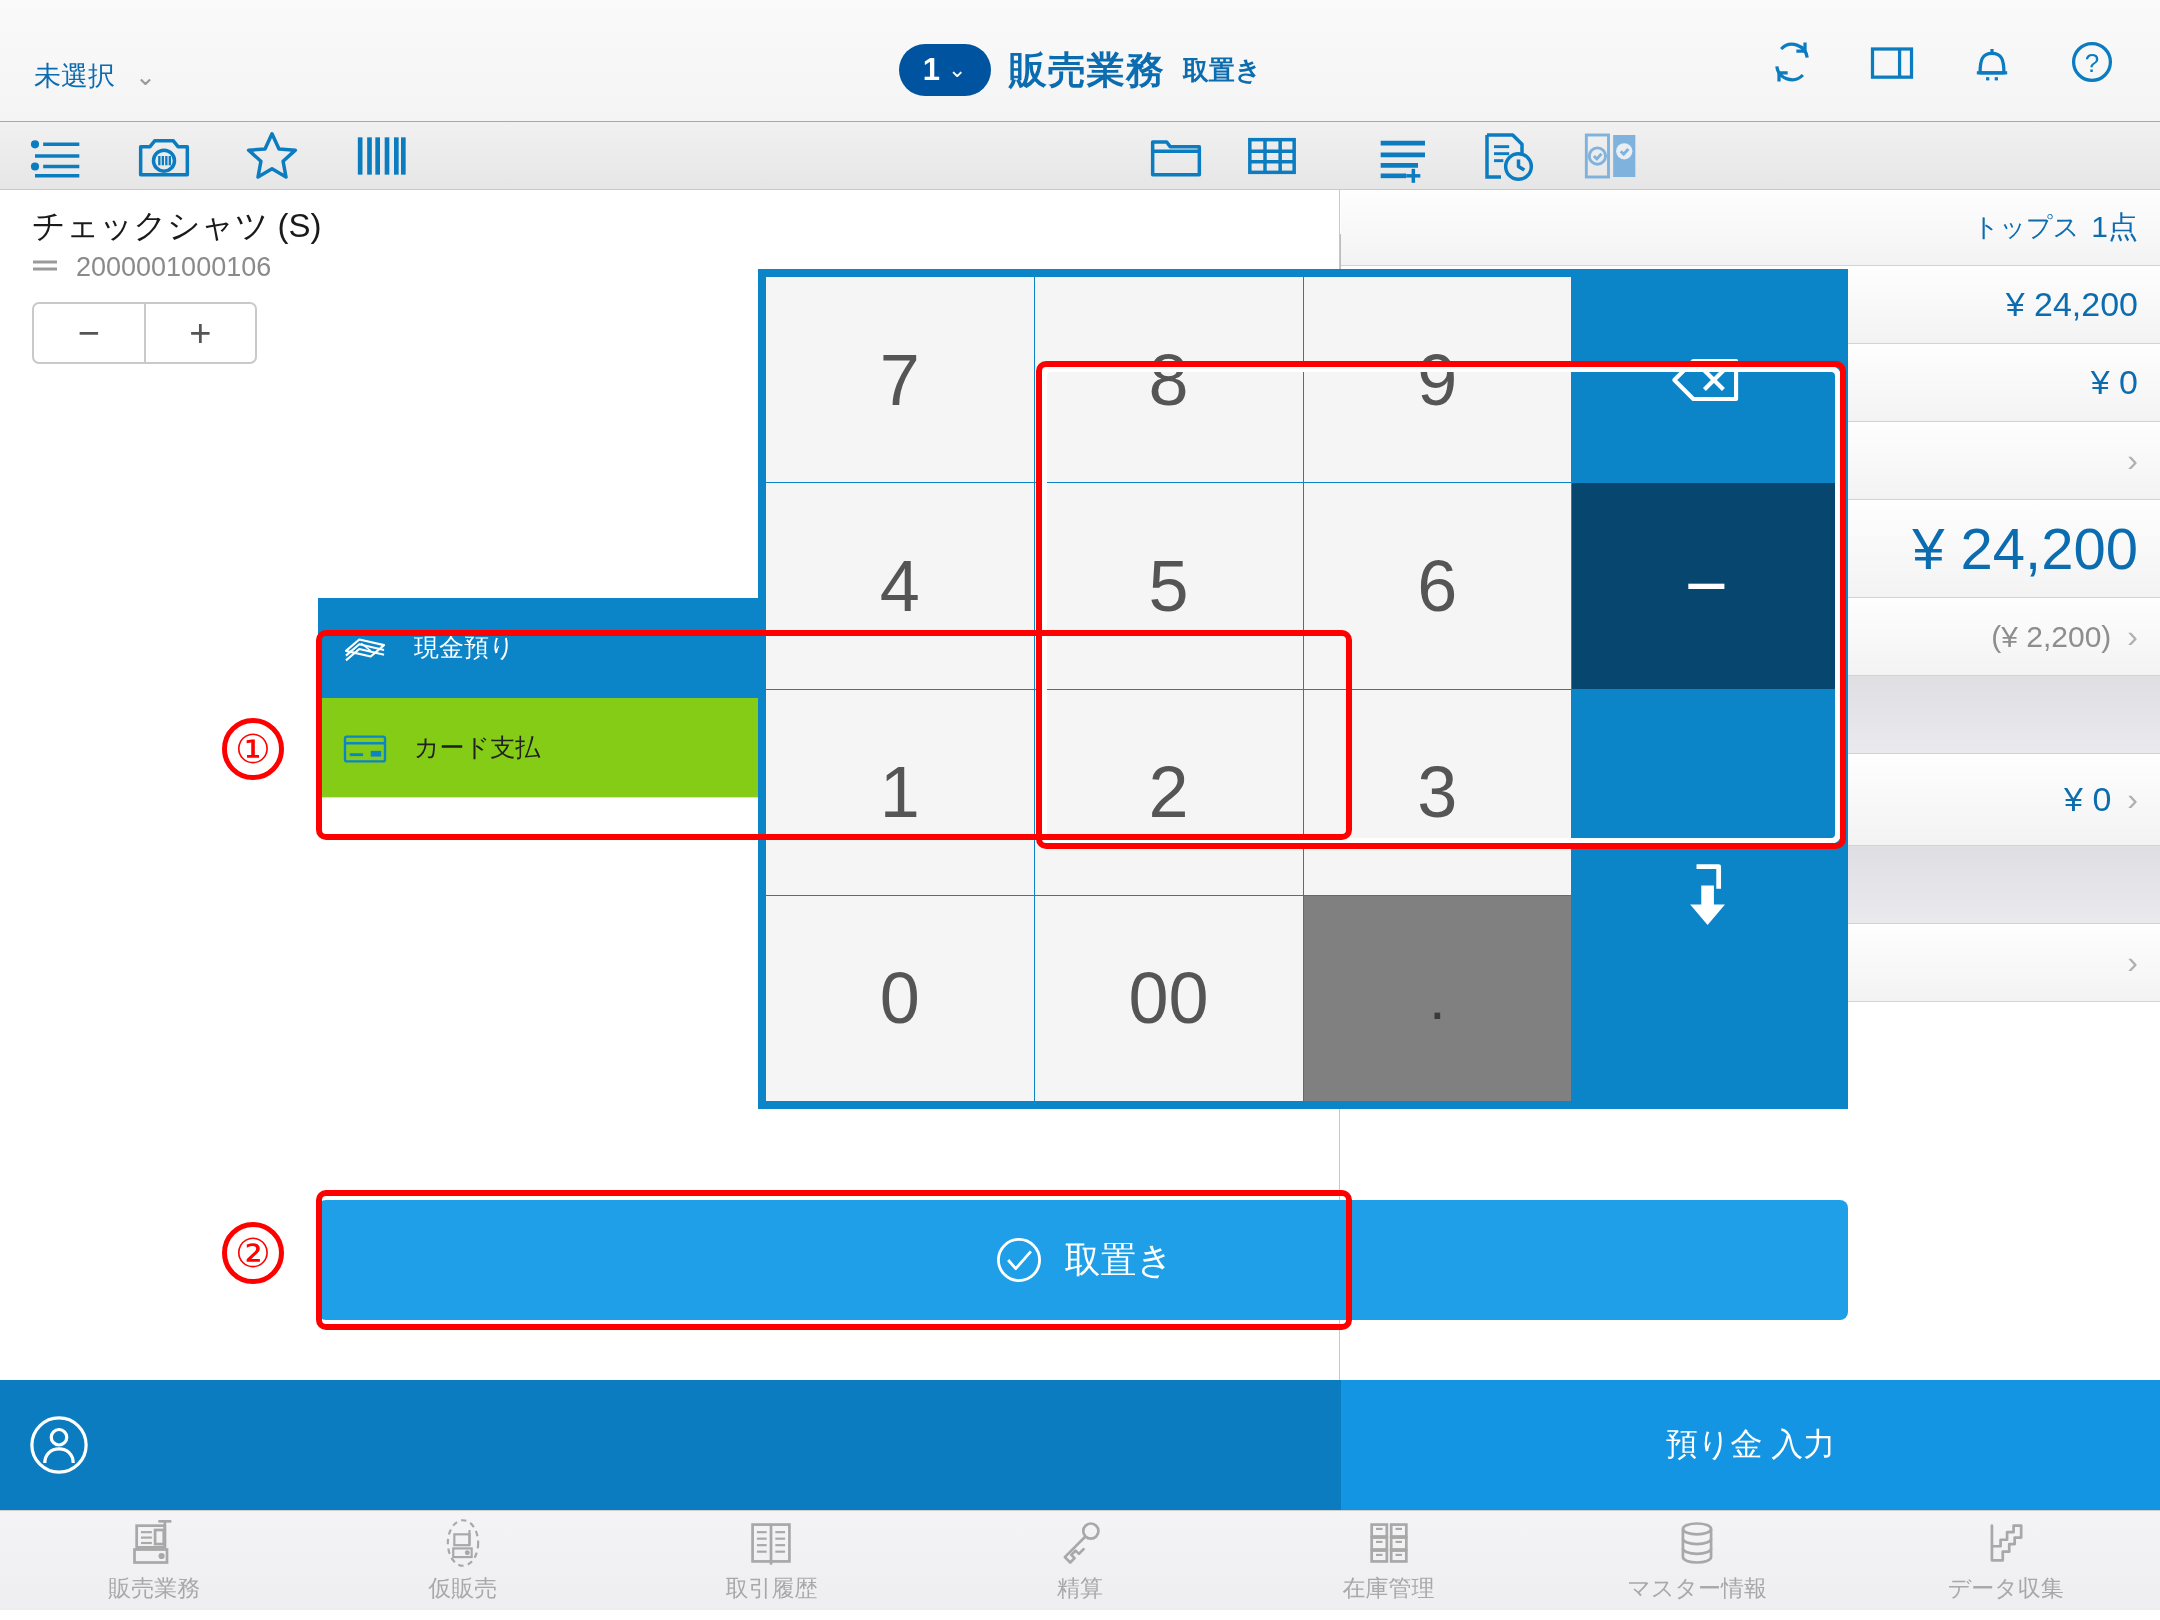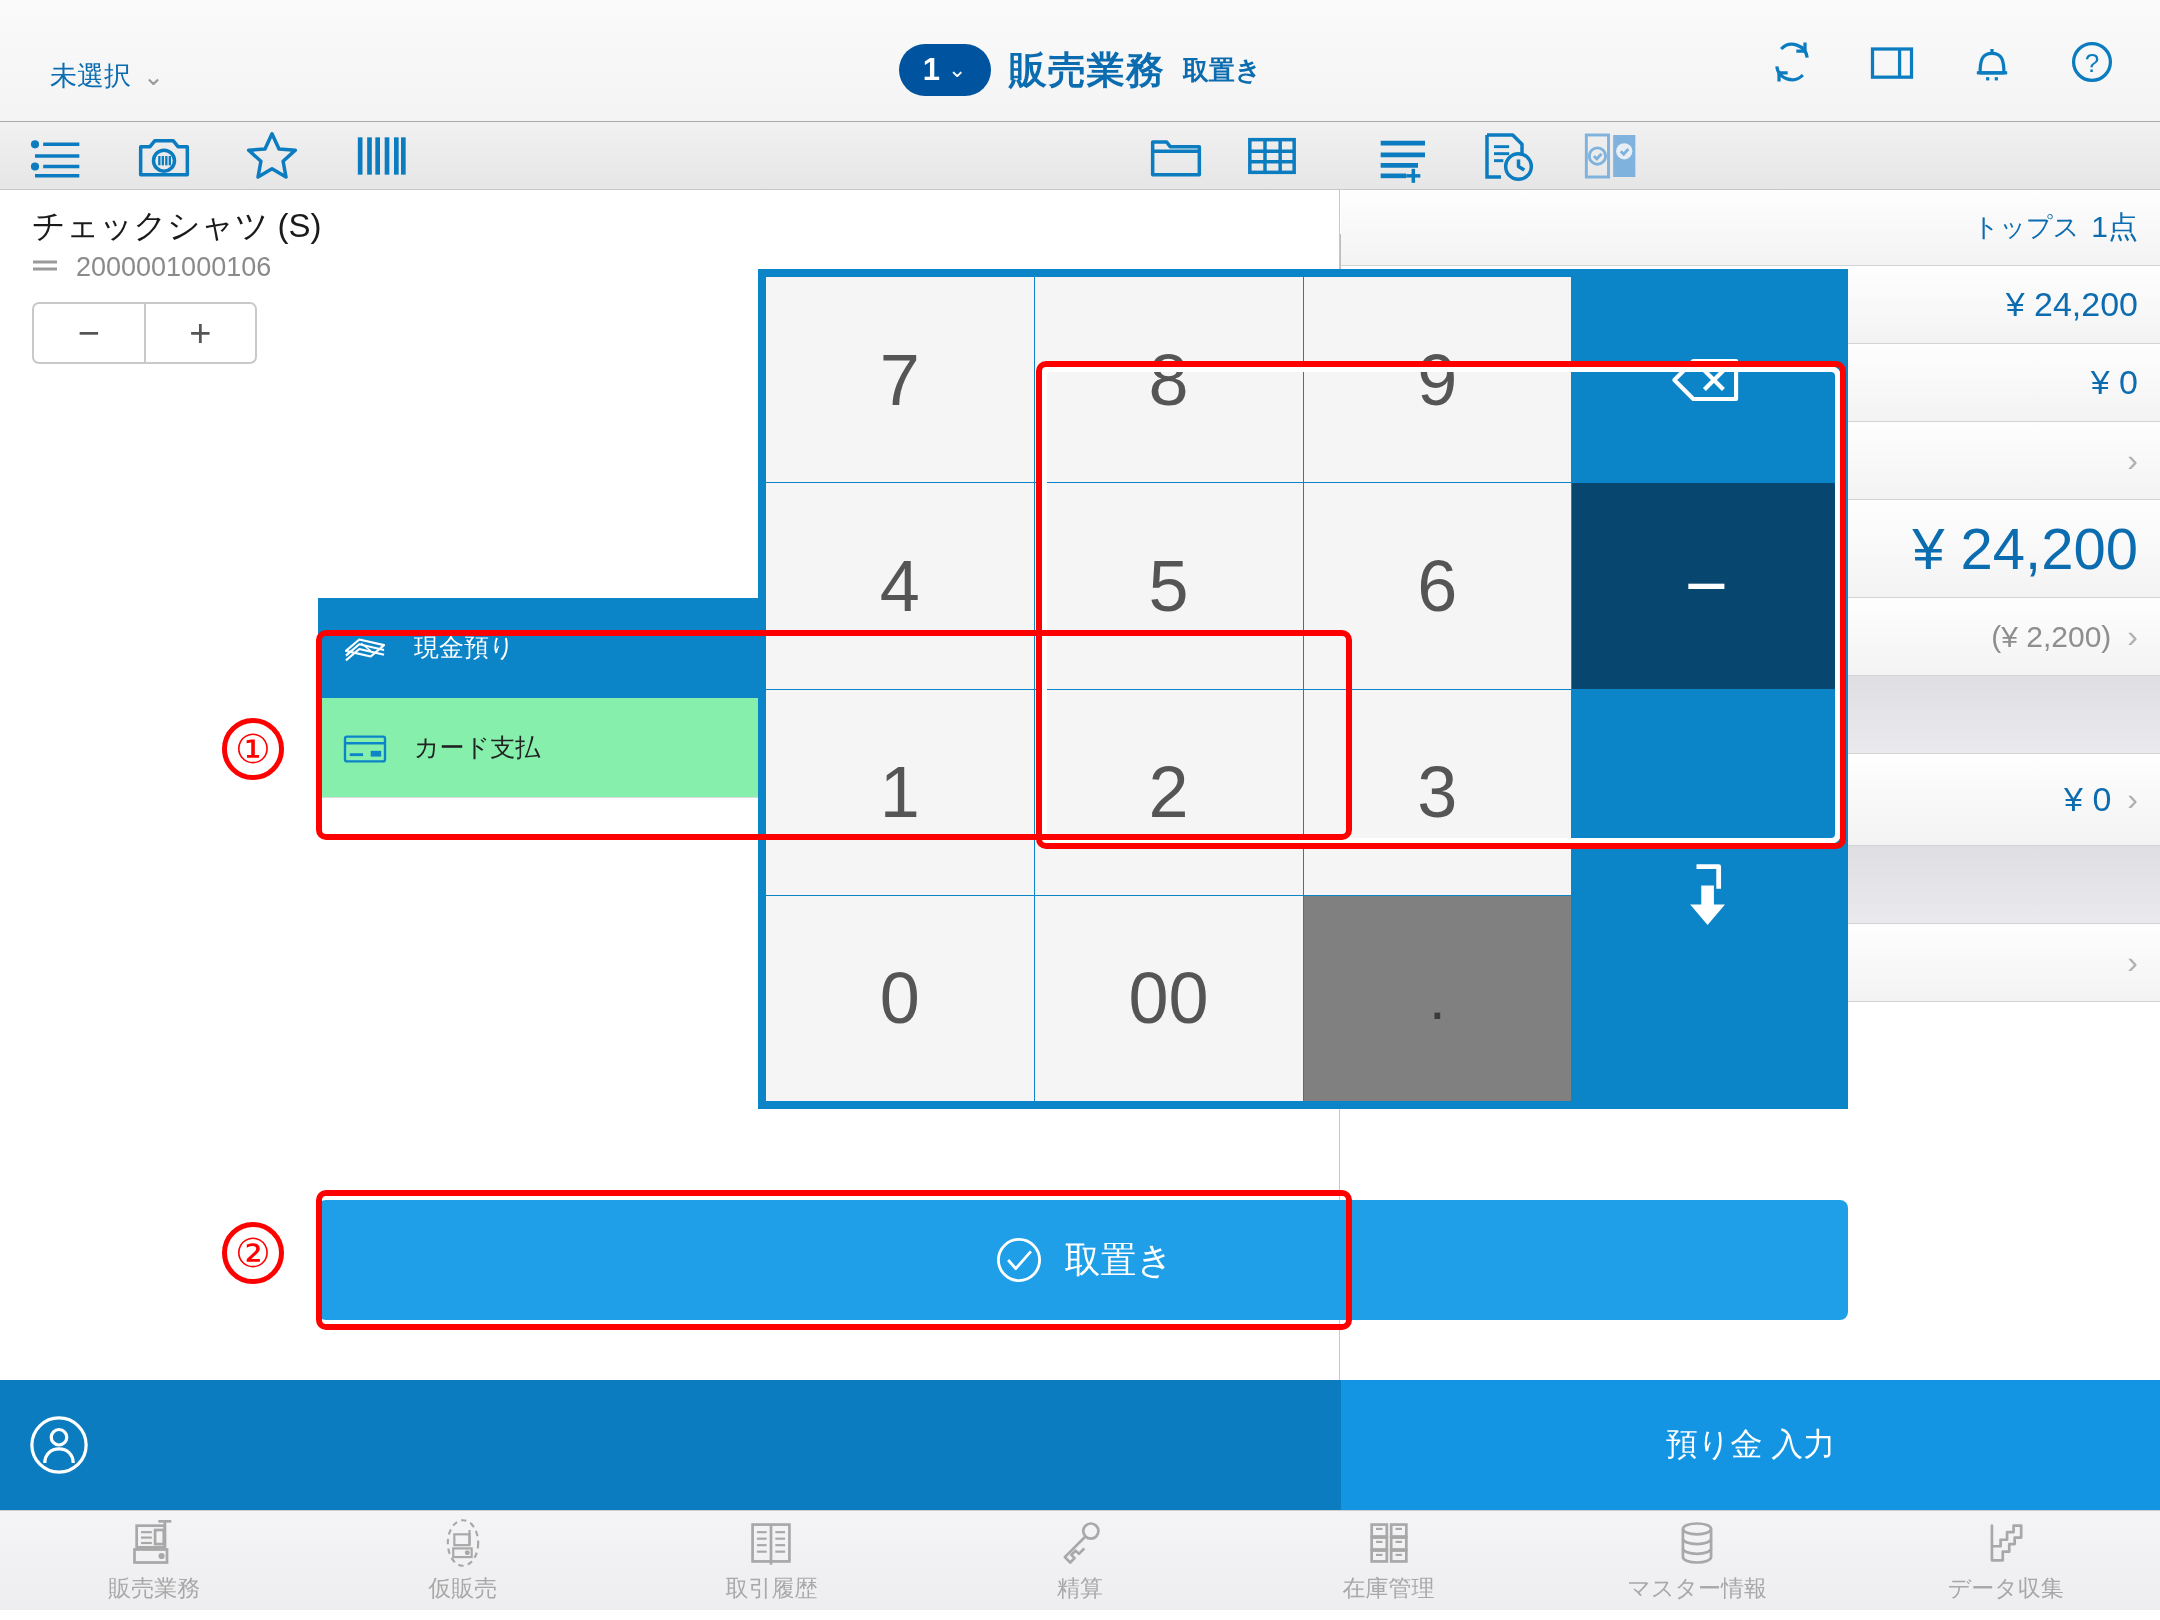--- a/index.html
+++ b/index.html
@@ -11,22 +11,22 @@
   #app { position: relative; width: 2160px; height: 1620px; }
 
   
   .header {
     position: absolute; left: 0; top: 0; width: 2160px; height: 122px;
     background: linear-gradient(to bottom, #fafafa 0%, #f4f4f4 100%);
     border-bottom: 1px solid #a9a9a9;
   }
   .hdr-left {
     position: absolute; left: 34px; top: 58px;
-    display: flex; align-items: center; gap: 12px;
-    color: #0c6cb0; font-size: 27px; margin-left: 16px;
+    display: flex; align-items: center; gap: 20px;
+    color: #0c6cb0; font-size: 27px;
   }
   .chev-down { color: #9a9a9a; font-size: 25px; line-height: 1; }
   .hdr-center {
     position: absolute; left: 0; top: 44px; width: 2160px;
     display: flex; align-items: center; justify-content: center; gap: 18px;
   }
   .pill {
     display: flex; align-items: center; justify-content: center; gap: 8px;
     background: #00549f; color: #fff; border-radius: 30px;
     width: 92px; height: 52px; font-size: 31px; font-weight: bold;
@@ -149,21 +149,21 @@
     padding: 0 28px; justify-content: space-between;
   }
   .dlg-line .t1 { font-size: 32px; font-weight: bold; color: #111; }
   .dlg-line .t2 { font-size: 30px; color: #222; }
   .dlg-line .v { font-size: 40px; color: #111; }
   .dlg-line .v .y { font-size: 28px; margin-right: 6px; }
   .dashed { border-bottom: 1px dashed #b7b7b7; }
 
   .pay-box {
     position: absolute; left: 0; top: 330px; width: 730px;
-    background: #86efac;
+    background: #84cc16;
   }
   .pay-row {
     height: 100px; display: flex; align-items: center; padding: 0 24px;
     border-bottom: 1px solid #dcdcdc;
   }
   .pay-row.sel { background: #0c84c8; color: #fff; border-bottom-color: #0c84c8; }
   .pay-row .ic { width: 46px; height: 40px; flex: 0 0 46px; }
   .pay-row .nm { margin-left: 26px; font-size: 25px; }
   .pay-row .amt { margin-left: auto; font-size: 34px; }
   .pay-row .amt .y { font-size: 25px; margin-right: 6px; }

